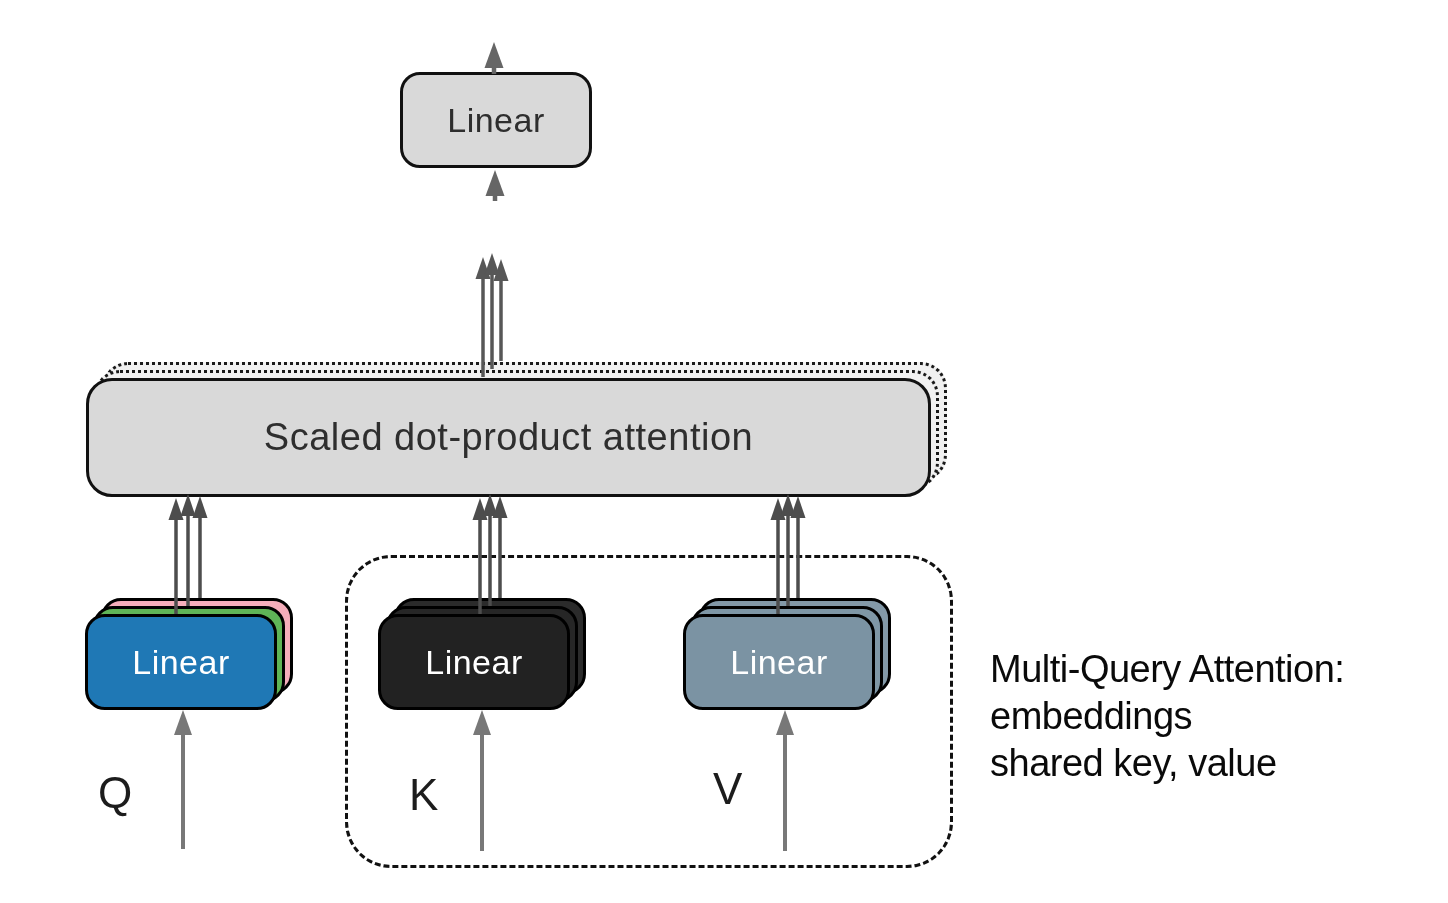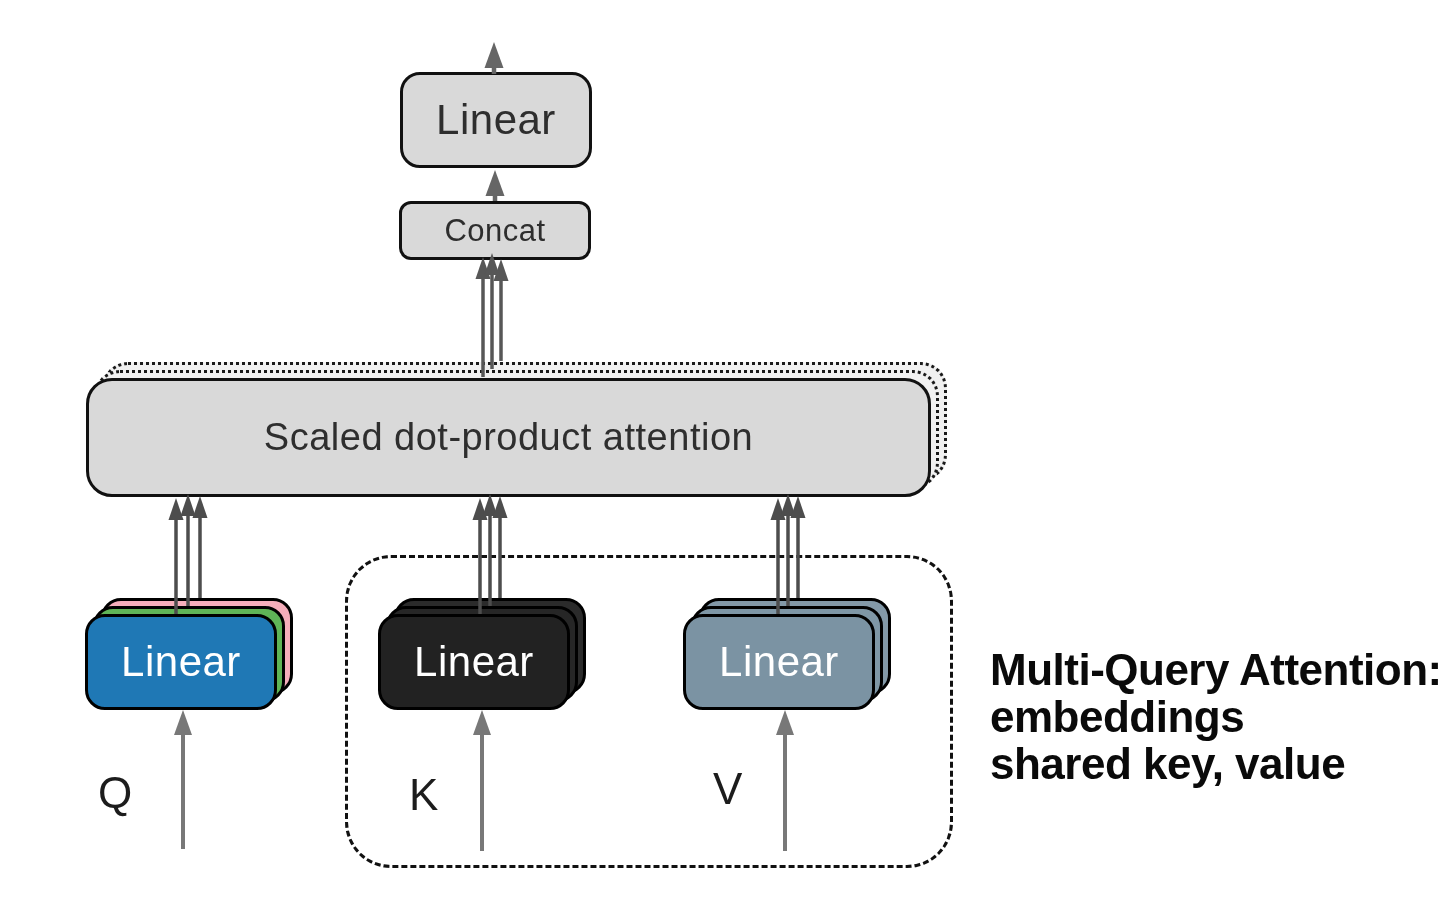--- a/index.html
+++ b/index.html
@@ -35,21 +35,21 @@
     left: 400px; top: 72px;
     width: 192px; height: 96px;
     border-radius: 20px;
   }
   .concat {
     left: 399px; top: 201px;
     width: 192px; height: 59px;
     border-radius: 12px;
   }
   .box-label {
-    font-size: 42px;
+    font-size: 34px;
     letter-spacing: 0.5px;
     color: #2e2e2e;
     white-space: nowrap;
   }
   .concat .box-label { font-size: 31px; }
   .box-label.light { color: #ffffff; }
 
   
   .attn-stack {
     position: absolute;
@@ -116,22 +116,22 @@
   .io-label.k { left: 409px; top: 770px; }
   .io-label.v { left: 713px; top: 764px; }
 
   
   .caption {
     position: absolute;
     left: 990px; top: 646px;
     color: #0a0a0a;
   }
   .caption-line {
-    font-size: 44px;
-    font-weight: bold;
+    font-size: 38px;
+    font-weight: normal;
     line-height: 47px;
     letter-spacing: -0.5px;
     white-space: nowrap;
   }
 </style>
 </head>
 <body>
 
 <div class="canvas">
 
@@ -203,23 +203,20 @@
       <g>
         <line x1="785" y1="851" x2="785" y2="732" stroke="#787878" stroke-width="4"></line>
         <polygon points="785,710 776,735 794,735" fill="#787878"></polygon>
       </g>
     </svg>
 
   <div class="box gray output-linear">
     <span class="box-label">Linear</span>
   </div>
 
-  <div class="box gray concat">
-    <span class="box-label">Concat</span>
-  </div>
 
   <div class="attn-stack">
     <div class="attn-ghost g2"></div>
     <div class="attn-ghost g1"></div>
     <div class="box gray attn-main">
       <span class="box-label">Scaled dot-product attention</span>
     </div>
   </div>
 
   <div class="dashed-region"></div>

